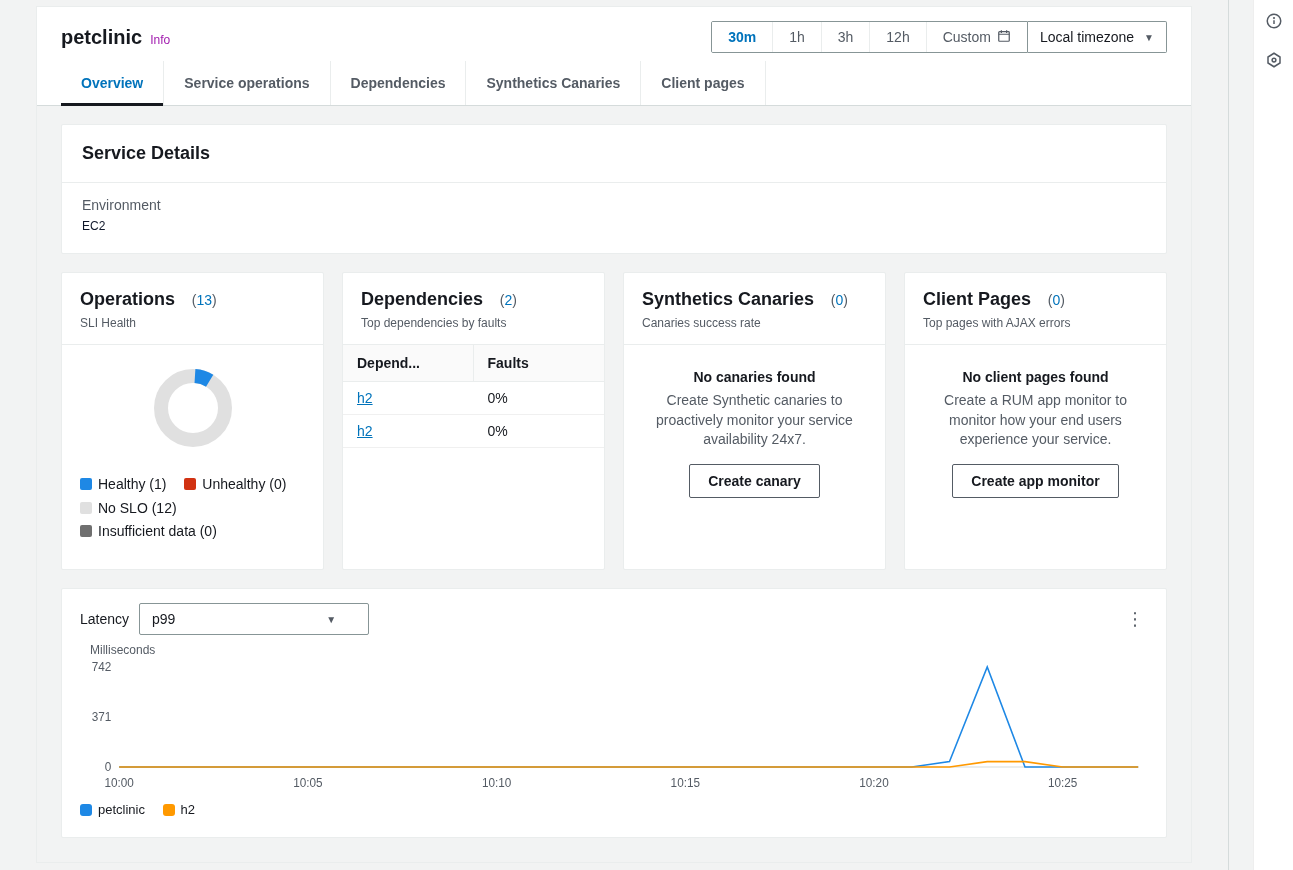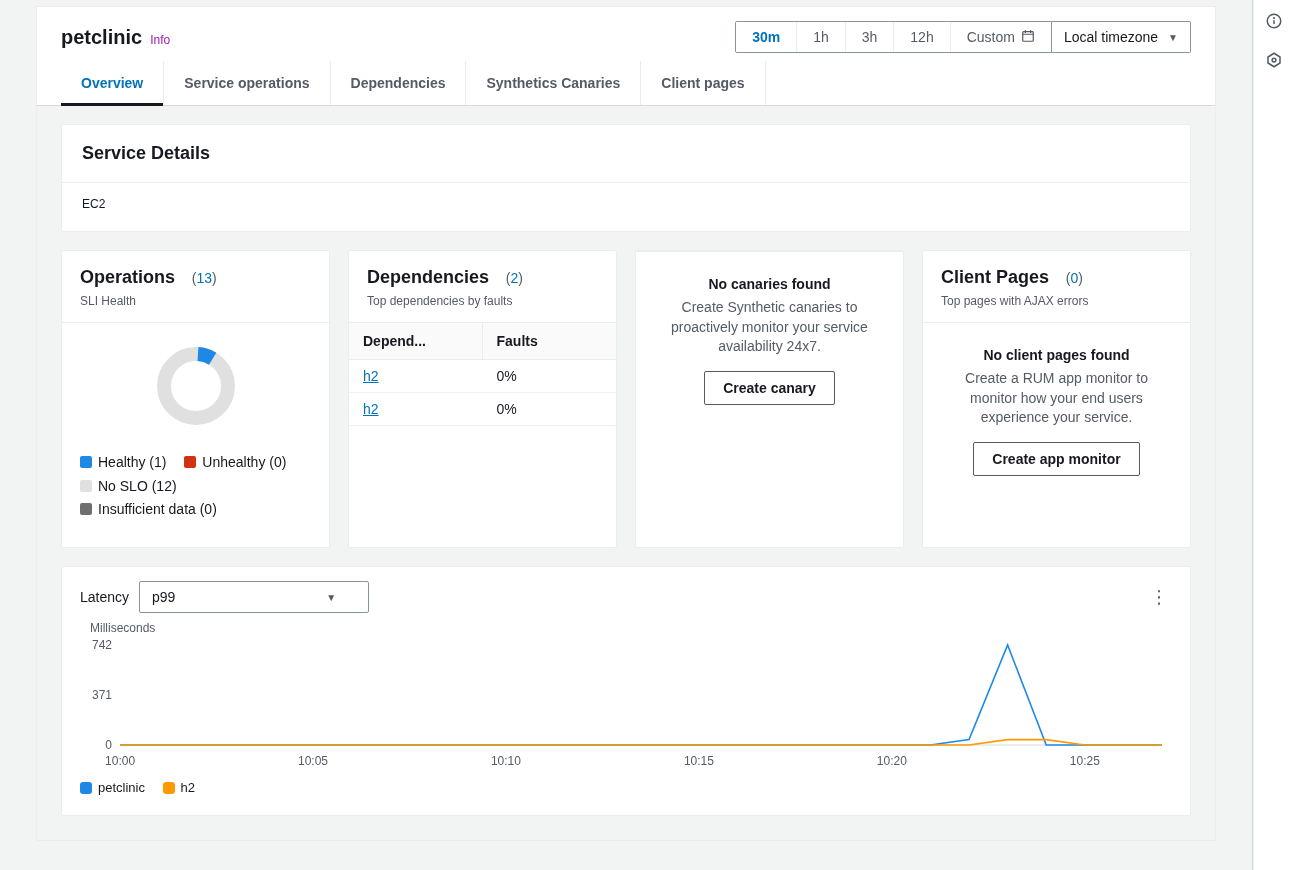--- a/index.html
+++ b/index.html
@@ -6,20 +6,21 @@
   body {
     font-family: "Amazon Ember", "Helvetica Neue", Arial, sans-serif;
     background: #f2f3f3;
     color: #16191f;
     font-size: 14px;
   }
   .outer {
     display: flex;
     width: 1293px;
     height: 870px;
+    gap: 24px;
   }
   .main-area {
     flex: 1;
     overflow: auto;
     border-right: 1px solid #d5dbdb;
   }
   .right-rail {
     width: 40px;
     background: #fff;
     border-left: 1px solid #eee;
@@ -300,20 +301,21 @@
           <div class="tab">Dependencies</div>
           <div class="tab">Synthetics Canaries</div>
           <div class="tab">Client pages</div>
         </div>
 
         <div class="content">
 
           <div class="panel">
             <div class="panel-header">Service Details</div>
             <div class="panel-body">
+              <div class="kv-label">Environment</div>
               <div class="kv-value">EC2</div>
             </div>
           </div>
 
           <div class="cards-row">
 
             <div class="card">
               <div class="card-header">
                 <span class="card-title">Operations</span>
                 <span class="count-wrap">&nbsp;(<span class="count-num">13</span>)</span>
@@ -367,20 +369,25 @@
                   <div class="mini-td">0%</div>
                 </div>
                 <div class="mini-row">
                   <div class="mini-td"><span class="link">h2</span></div>
                   <div class="mini-td">0%</div>
                 </div>
               </div>
             </div>
 
             <div class="card">
+              <div class="card-header">
+                <span class="card-title">Synthetics Canaries</span>
+                <span class="count-wrap">&nbsp;(<span class="count-num">0</span>)</span>
+                <div class="card-subtitle">Canaries success rate</div>
+              </div>
               <div class="card-body">
                 <div class="empty-state">
                   <div class="empty-title">No canaries found</div>
                   <div class="empty-desc">Create Synthetic canaries to proactively monitor your service availability 24x7.</div>
                   <button class="btn">Create canary</button>
                 </div>
               </div>
             </div>
 
             <div class="card">

